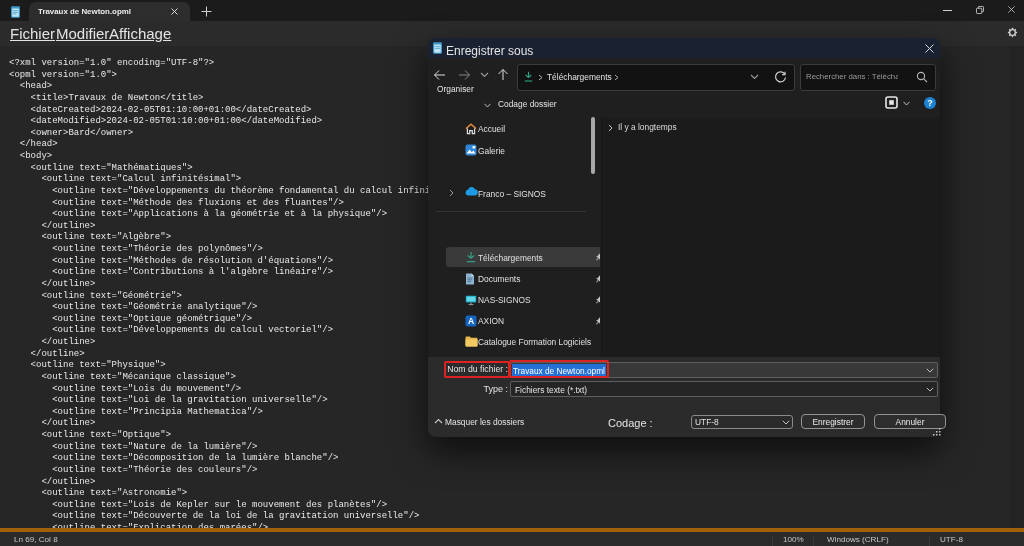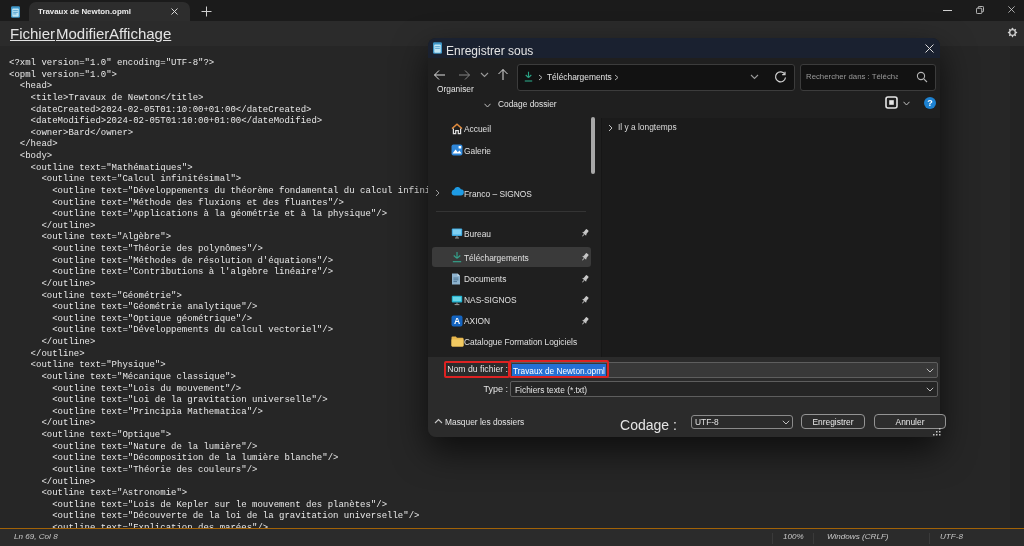--- a/index.html
+++ b/index.html
@@ -7,31 +7,31 @@
 #titlebar { position:absolute; left:0; top:0; width:1024px; height:21px; background:#1b1b1b; }
 #tab { position:absolute; left:29px; top:2px; width:161px; height:19px; background:#2d2d2d;
   border-radius:7px 7px 0 0; color:#ececec; font-size:7.9px; font-weight:bold; }
 #menubar { position:absolute; left:0; top:21px; width:1024px; height:25px; background:#2b2b2b; }
 .menuitem { position:absolute; top:0; height:25px; line-height:25px; color:#e4e4e4; font-size:15px;text-decoration:underline; }
 #editor { position:absolute; left:0; top:46px; width:1024px; height:482px; background:#262626; overflow:hidden; }
 #code { position:absolute; left:9px; top:12px; font-family:"Liberation Mono", monospace;
   font-size:9px; line-height:11.62px; color:#e8e8e8; white-space:pre; }
 #vscroll { position:absolute; left:1010px; top:46px; width:14px; height:482px; background:#232323; }
 #statusbar { position:absolute; left:0; top:528px; width:1024px; height:18px; background:#2b2b2b;
-  border-top:1px solid #a16207; color:#c8c8c8; font-size:8.1px;font-style:italic; }
+  border-top:4px solid #a16207; color:#c8c8c8; font-size:8.1px; }
 #statusbar div { position:absolute; top:0; height:18px; line-height:16px; }
 
 #dialog { position:absolute; left:428px; top:38px; width:512px; height:399px; background:#1f1f1f;
   border-radius:8px; box-shadow:0 14px 34px rgba(0,0,0,0.65);
   font-size:9px; color:#e4e4e4; }
 #dialog .r { position:absolute; }
 #dlg-title { position:absolute; left:0; top:0; width:512px; height:20px; background:#1a2130;
   border-radius:8px 8px 0 0; }
 .field { position:absolute; background:#121212; border:1px solid #3c3c3c; border-radius:3px; }
-.navitem { position:absolute; left:4px; height:20px; width:159px; color:#e0e0e0; border-radius:3px; }
+.navitem { position:absolute; left:18px; height:20px; width:159px; color:#e0e0e0; border-radius:3px; }
 .navitem .lbl { position:absolute; left:32px; top:5.5px; font-size:8.4px; white-space:nowrap; }
 .navitem .ic { position:absolute; left:19px; top:4px; }
 .pin { position:absolute; left:148px; top:5px; }
 #dlg-footer { position:absolute; left:0; top:319px; width:512px; height:80px; background:#2b2b2b;
   border-radius:0 0 8px 8px; }
 .redbox { position:absolute; border:2px solid #d22; border-radius:2px; }
 .btn { position:absolute; background:#2d2d2d; border:1px solid #949494; border-radius:4px;
   text-align:center; color:#eaeaea; font-size:8.4px; }
 svg { display:block; }
 .lab { position:absolute; white-space:nowrap; }
@@ -231,39 +231,20 @@
             <path d="M1 1 L4 4 L1 7" fill="none" stroke="#9a9a9a" stroke-width="1"></path>
           </svg>
         </span>
         <span class="ic">
           <svg width="13" height="9" viewBox="0 0 13 9">
             <path d="M3.4 8.5 a3 3 0 0 1 -0.3 -5.95 a3.6 3.6 0 0 1 6.8 -0.3 a2.7 2.7 0 0 1 -0.4 6.25 Z" fill="#1e9be4"></path>
           </svg>
         </span>
         <span class="lbl">Franco – SIGNOS</span>
       </div>
-      <div class="navitem" style="top:105px;">
-        <span class="ic">
-          <svg width="12" height="12" viewBox="0 0 12 12">
-            <rect x="0.8" y="1.4" width="10.4" height="7.6" rx="1" fill="#3fa9e0"></rect>
-            <rect x="1.8" y="2.4" width="8.4" height="5.2" fill="#7fd0f2"></rect>
-            <path d="M4 11 H8 M6 9 V11" stroke="#9a9a9a" stroke-width="1"></path>
-          </svg>
-        </span>
-        <span class="lbl">Bureau</span>
-        <span class="pin">
-          <svg width="10" height="10" viewBox="0 0 10 10">
-            <g transform="rotate(40 5 5)" fill="#c8c8c8">
-              <rect x="3.4" y="1" width="3.2" height="4.4" rx="0.6"></rect>
-              <rect x="2.6" y="5.2" width="4.8" height="1.2" rx="0.5"></rect>
-              <rect x="4.7" y="6.4" width="0.8" height="2.8"></rect>
-            </g>
-          </svg>
-        </span>
-      </div>
       <div class="navitem" style="top:129px;background:#3a3a3a;">
         <span class="ic">
           <svg width="12" height="13" viewBox="0 0 12 14">
             <path d="M6 1 V8 M6 8 L2.5 4.8 M6 8 L9.5 4.8" fill="none" stroke="#35a08a" stroke-width="1.3"></path>
             <path d="M1.5 11.5 H10.5" stroke="#35a08a" stroke-width="1.3"></path>
           </svg>
         </span>
         <span class="lbl">Téléchargements</span>
         <span class="pin">
           <svg width="10" height="10" viewBox="0 0 10 10">
@@ -368,21 +349,21 @@
   <div class="lab" style="left:30px;top:346px;width:50px;text-align:right;">Type :</div>
   <div class="r" style="left:82px;top:343px;width:428px;height:16px;background:#252525;border:1px solid #5e5e5e;border-radius:2px;"></div>
   <span class="lab" style="left:87px;top:346.5px;font-size:8.4px;">Fichiers texte (*.txt)</span>
   <svg class="r" style="left:498px;top:349px;" width="8" height="5" viewBox="0 0 8 5">
     <path d="M0.8 0.8 L4 4 L7.2 0.8" fill="none" stroke="#c0c0c0" stroke-width="1"></path>
   </svg>
   <svg class="r" style="left:6px;top:380px;" width="9" height="6" viewBox="0 0 9 6">
     <path d="M1 5 L4.5 1.5 L8 5" fill="none" stroke="#c8c8c8" stroke-width="1.1"></path>
   </svg>
   <span class="lab" style="left:17px;top:379px;font-size:8.4px;">Masquer les dossiers</span>
-  <div class="lab" style="left:180px;top:378.5px;width:81px;text-align:center;font-size:14px;">Codage :</div>
+  <div class="lab" style="left:180px;top:378.5px;width:81px;text-align:left;font-size:11px;">Codage :</div>
   <div class="r" style="left:263px;top:377px;width:102px;height:14px;background:#2b2b2b;border:1px solid #8a8a8a;border-radius:3px;"></div>
   <span class="lab" style="left:267px;top:378.5px;font-size:8.4px;">UTF-8</span>
   <svg class="r" style="left:354px;top:382px;" width="8" height="5" viewBox="0 0 8 5">
     <path d="M0.8 0.8 L4 4 L7.2 0.8" fill="none" stroke="#c0c0c0" stroke-width="1"></path>
   </svg>
   <div class="btn" style="left:373px;top:376px;width:64px;height:15px;line-height:14px;">Enregistrer</div>
   <div class="btn" style="left:446px;top:376px;width:72px;height:15px;line-height:14px;">Annuler</div>
   <svg class="r" style="left:505px;top:390px;" width="8" height="8" viewBox="0 0 8 8">
     <g fill="#c6c6c6">
         <rect x="6" y="0" width="1.5" height="1.5"></rect>

